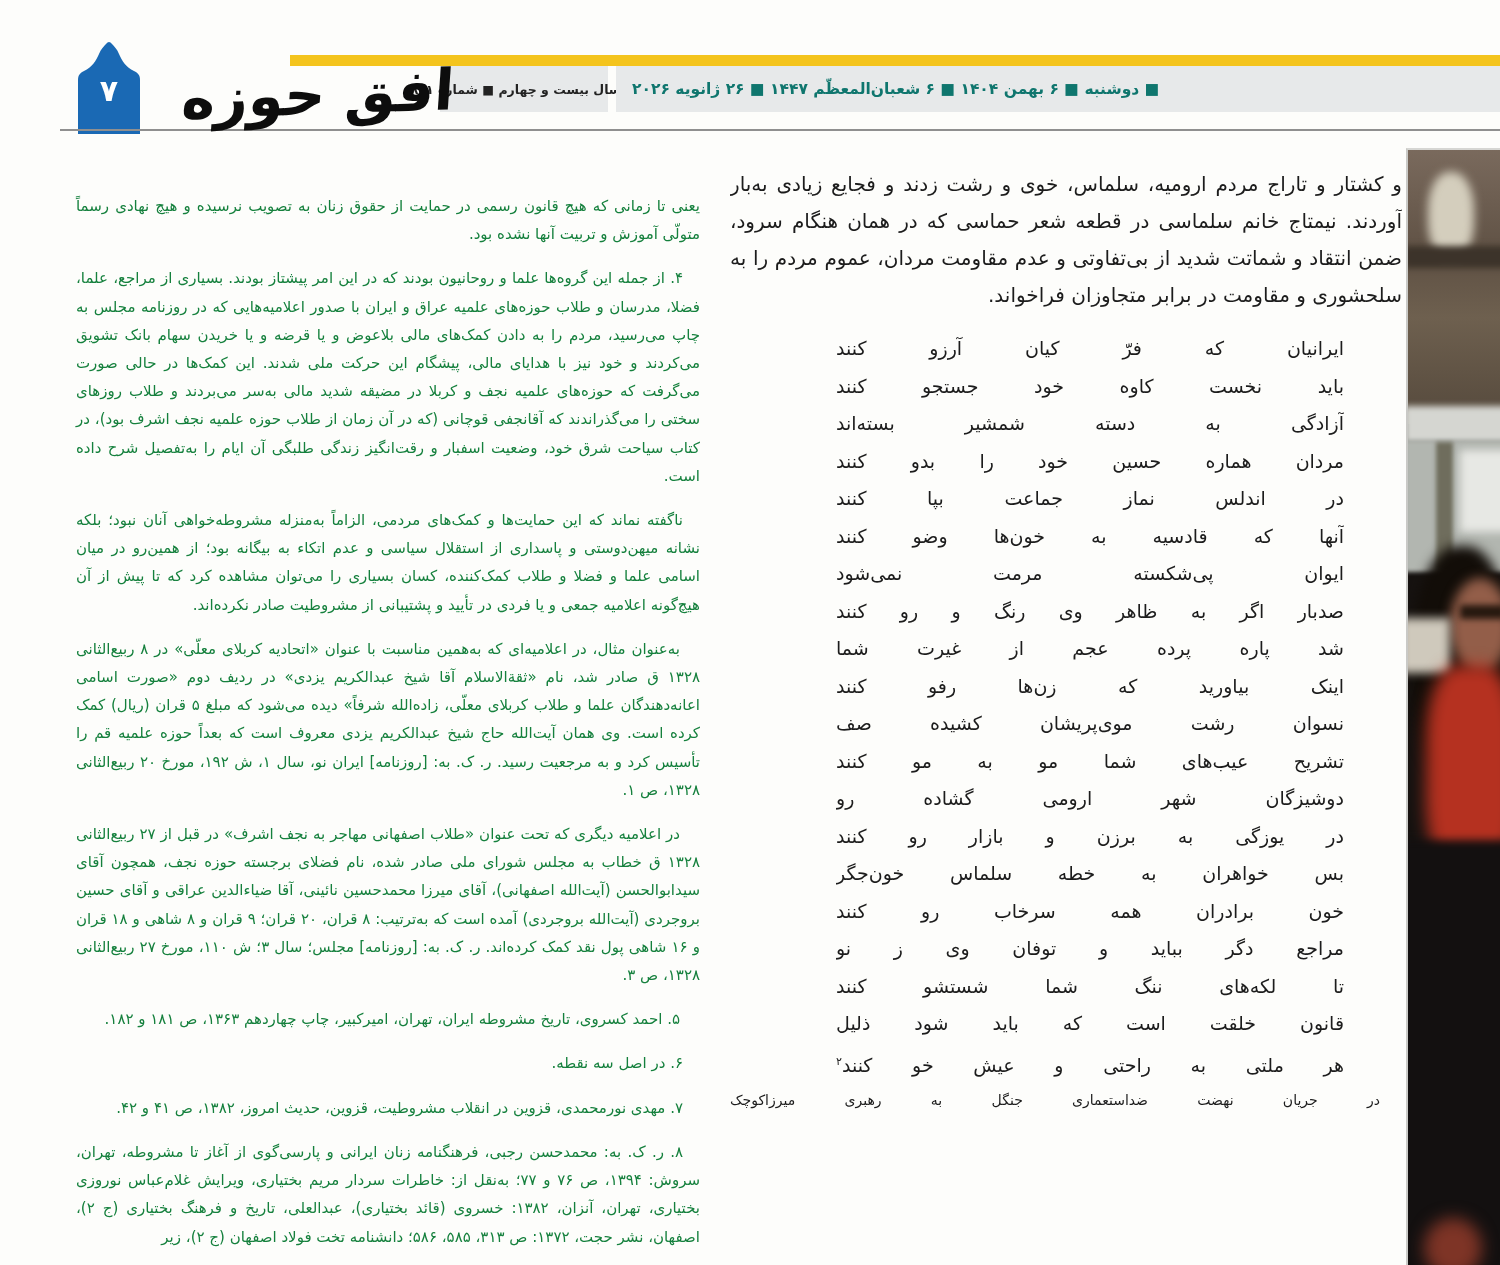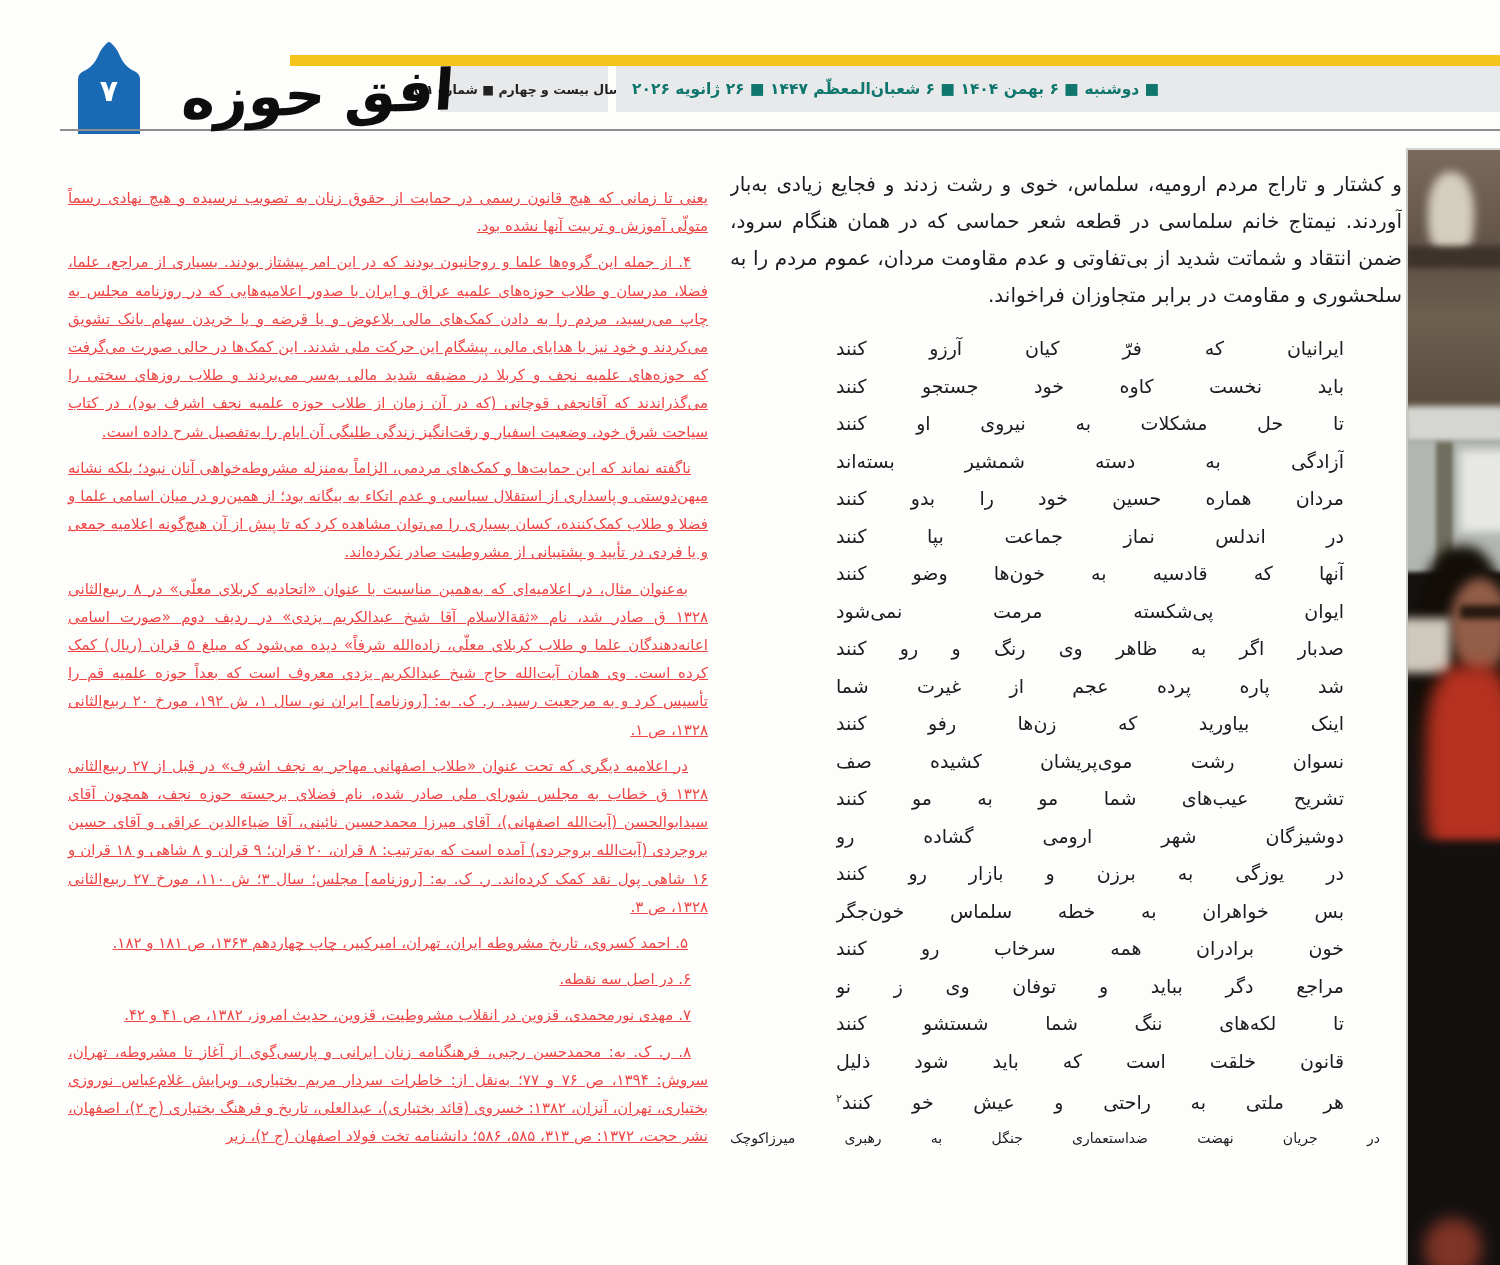--- a/index.html
+++ b/index.html
@@ -57,22 +57,22 @@
     margin:2px 0 0 0;font-size:14px;line-height:37px;text-indent:22px;
     text-align:justify;text-align-last:justify;white-space:nowrap;overflow:hidden;
   }
 
   
   .fn-col{
     position:absolute;left:60px;top:176px;width:656px;height:1089px;
     direction:rtl;overflow:hidden;
   }
   .fn{
-    margin:8px;font-size:15px;line-height:28.2px;text-align:justify;text-justify:inter-word;
-    text-indent:17px;color:#ef4444;text-decoration:underline;
+    margin:16px;font-size:15px;line-height:28.2px;text-align:justify;text-justify:inter-word;
+    text-indent:17px;color:#15803d;
   }
   .fn:first-of-type{text-indent:0;}
   .fn:nth-of-type(4),.fn:nth-of-type(5),.fn:nth-of-type(6){text-indent:20px;}
 
   
   .photo{
     position:absolute;left:1406px;top:148px;width:94px;height:1117px;
     background:#161210;overflow:hidden;border-left:2px solid #c9c9c6;border-top:2px solid #d6d6d3;
   }
   .ph{position:absolute;filter:blur(5px);}
@@ -115,21 +115,20 @@
 
   <div class="logo">افق حوزه</div>
 
   <div class="header-rule"></div>
 
   <div class="main-col">
     <p class="intro">و کشتار و تاراج مردم ارومیه، سلماس، خوی و رشت زدند و فجایع زیادی به‌بار آوردند. نیمتاج خانم سلماسی در قطعه شعر حماسی که در همان هنگام سرود، ضمن انتقاد و شماتت شدید از بی‌تفاوتی و عدم مقاومت مردان، عموم مردم را به سلحشوری و مقاومت در برابر متجاوزان فراخواند.</p>
     <div class="poem" id="poem">
         <div class="poem-line">ایرانیان که فرّ کیان آرزو کنند</div>
         <div class="poem-line">باید نخست کاوه خود جستجو کنند</div>
-        <div class="poem-line">تا حل مشکلات به نیروی او کنند</div>
         <div class="poem-line">آزادگی به دسته شمشیر بسته‌اند</div>
         <div class="poem-line">مردان هماره حسین خود را بدو کنند</div>
         <div class="poem-line">در اندلس نماز جماعت بپا کنند</div>
         <div class="poem-line">آنها که قادسیه به خون‌ها وضو کنند</div>
         <div class="poem-line">ایوان پی‌شکسته مرمت نمی‌شود</div>
         <div class="poem-line">صدبار اگر به ظاهر وی رنگ و رو کنند</div>
         <div class="poem-line">شد پاره پرده عجم از غیرت شما</div>
         <div class="poem-line">اینک بیاورید که زن‌ها رفو کنند</div>
         <div class="poem-line">نسوان رشت موی‌پریشان کشیده صف</div>
         <div class="poem-line">تشریح عیب‌های شما مو به مو کنند</div>

